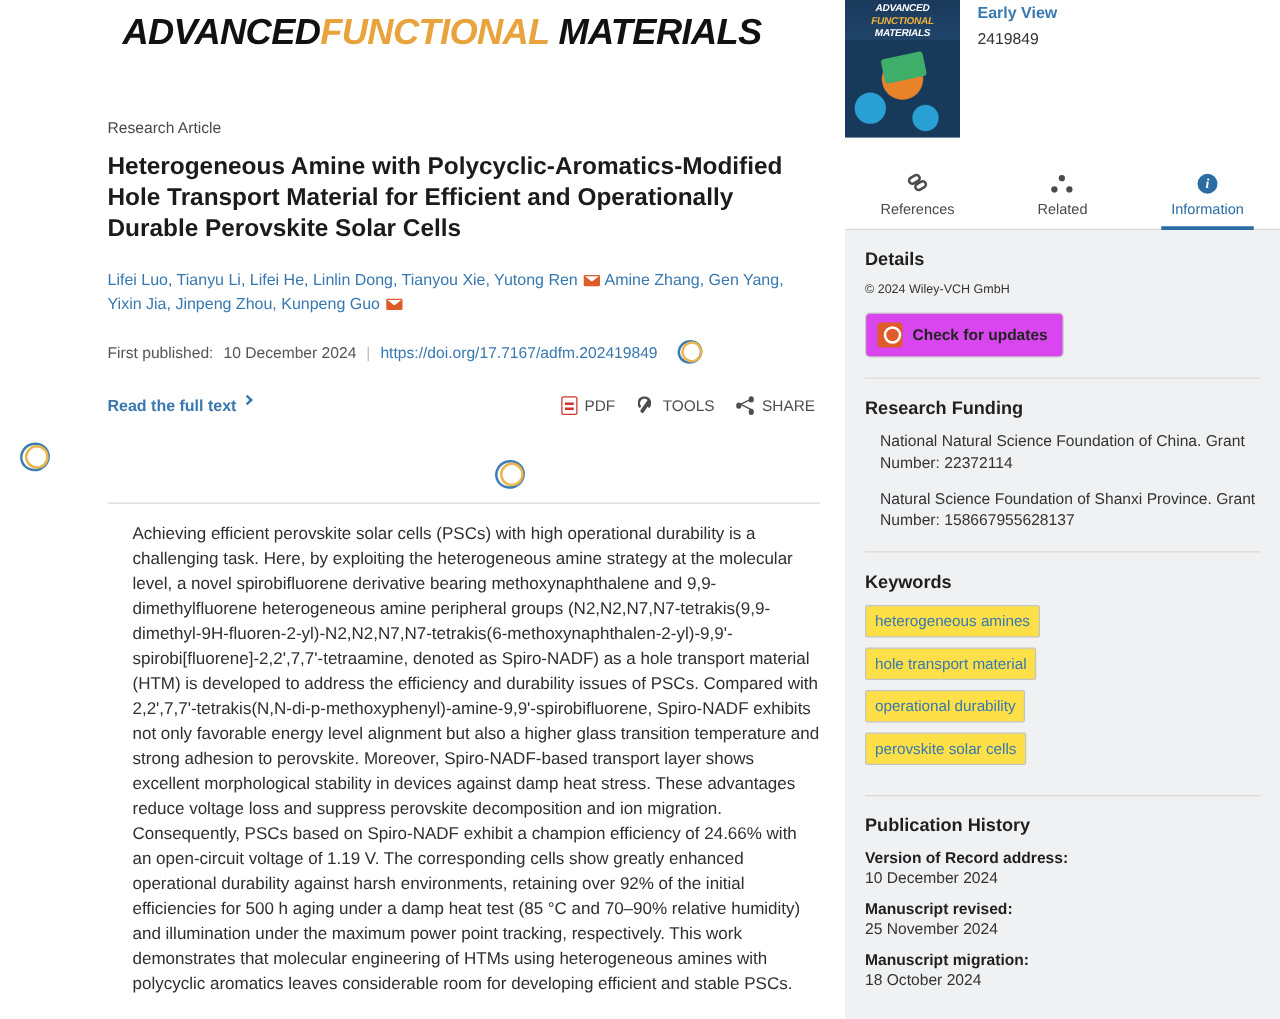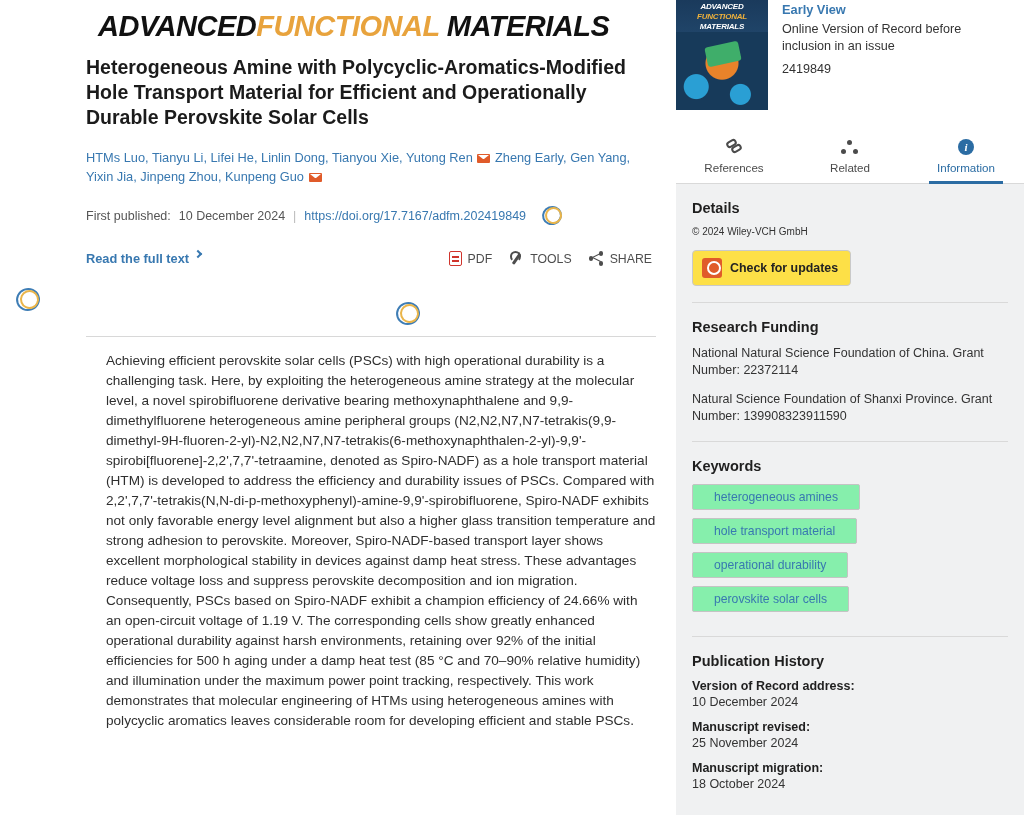--- a/index.html
+++ b/index.html
@@ -311,69 +311,70 @@
   .panel h3 {
     margin: 0 0 10px 0;
     font-size: 14.5px; color: #1f1f1f;
   }
   .panel .sect { padding-top: 16px; }
   .panel .divider { border-top: 1px solid #d9d9d9; margin-top: 16px; }
   .copyright { font-size: 10px; color: #333; }
   .cfu {
     margin-top: 13px;
     display: inline-flex; align-items: center; gap: 8px;
-    background: #fde047;
+    background: #d946ef;
     border: 1px solid #c9c9c9;
     border-radius: 4px;
     padding: 7px 12px 7px 9px;
     cursor: pointer;
   }
   .cfu-ico {
     width: 20px; height: 20px; border-radius: 3px;
     background: #e05b2a; position: relative;
   }
   .cfu-ico::after {
     content: "";
     position: absolute; left: 5px; top: 3px;
     width: 10px; height: 10px; border-radius: 50%;
     border: 2px solid #fff;
   }
   .cfu-label { font-size: 12.4px; color: #222; font-weight: bold; }
-  .fund-item { font-size: 12.5px; line-height: 17px; color: #333; margin-bottom: 12px; }
+  .fund-item { font-size: 12.5px; line-height: 17px; color: #333; margin-bottom: 12px; margin-left: 12px; }
   .kw {
     display: inline-block;
     border: 1px solid #c4c4c4;
-    background: #86efac;
+    background: #fde047;
     color: #3878b0;
     font-size: 12.2px;
-    padding: 5px 21px;
+    padding: 5px 7px;
     margin: 0 6px 8px 0;
     border-radius: 2px;
     cursor: pointer;
   }
   .ph-item { margin-bottom: 11px; }
   .ph-label { font-size: 12.5px; font-weight: bold; color: #1f1f1f; }
   .ph-val { font-size: 12.5px; color: #333; margin-top: 2px; }
 </style>
 </head>
 <body>
 
 <div class="page">
 
   <div class="main">
 
     <div class="journal-logo">
       <span class="jl-adv">ADVANCED</span><span class="jl-func">FUNCTIONAL</span> <span class="jl-mat">MATERIALS</span>
     </div>
 
     <div class="article-body">
+      <div class="article-type">Research Article</div>
       <h1 class="article-title">Heterogeneous Amine with Polycyclic-Aromatics-Modified Hole Transport Material for Efficient and Operationally Durable Perovskite Solar Cells</h1>
 
       <div class="authors">
-        <a href="#">HTMs Luo</a>, <a href="#">Tianyu Li</a>, <a href="#">Lifei He</a>, <a href="#">Linlin Dong</a>, <a href="#">Tianyou Xie</a>, <a href="#">Yutong Ren</a> <span class="envelope"></span> <a href="#">Zheng Early</a>, <a href="#">Gen Yang</a>, <a href="#">Yixin Jia</a>, <a href="#">Jinpeng Zhou</a>, <a href="#">Kunpeng Guo</a> <span class="envelope"></span>
+        <a href="#">Lifei Luo</a>, <a href="#">Tianyu Li</a>, <a href="#">Lifei He</a>, <a href="#">Linlin Dong</a>, <a href="#">Tianyou Xie</a>, <a href="#">Yutong Ren</a> <span class="envelope"></span> <a href="#">Amine Zhang</a>, <a href="#">Gen Yang</a>, <a href="#">Yixin Jia</a>, <a href="#">Jinpeng Zhou</a>, <a href="#">Kunpeng Guo</a> <span class="envelope"></span>
       </div>
 
       <div class="pubrow">
         <span>First published:</span>
         <span>10 December 2024</span>
         <span class="sep">|</span>
         <a href="#">https://doi.org/17.7167/adfm.202419849</a>
         <span class="wiley-orb">
           <span class="orb-ring"></span>
             <span class="orb-ring2"></span>
@@ -429,21 +430,20 @@
         <div class="ctitle">
           <span style="color:#fff">ADVANCED</span><br>
           <span>FUNCTIONAL</span><br>
           <span style="color:#fff">MATERIALS</span>
         </div>
         <div class="art"></div>
         <div class="tube"></div>
       </div>
       <div class="ev">
         <div class="ev-title">Early View</div>
-        <div class="ev-line">Online Version of Record before inclusion in an issue</div>
         <div class="ev-id">2419849</div>
       </div>
     </div>
 
     <div class="tabs">
       <div class="tab">
         <div class="tab-ico">
             <span class="link-ico">
               <b></b>
               <b></b>
@@ -475,21 +475,21 @@
       <div class="copyright">© 2024 Wiley-VCH GmbH</div>
       <div class="cfu">
         <span class="cfu-ico"></span>
         <span class="cfu-label">Check for updates</span>
       </div>
 
       <div class="divider"></div>
       <div class="sect">
         <h3>Research Funding</h3>
         <div class="fund-item">National Natural Science Foundation of China. Grant Number: 22372114</div>
-        <div class="fund-item">Natural Science Foundation of Shanxi Province. Grant Number: 139908323911590</div>
+        <div class="fund-item">Natural Science Foundation of Shanxi Province. Grant Number: 158667955628137</div>
       </div>
 
       <div class="divider"></div>
       <div class="sect">
         <h3>Keywords</h3>
         <div>
           <span class="kw">heterogeneous amines</span><br>
           <span class="kw">hole transport material</span><br>
           <span class="kw">operational durability</span><br>
           <span class="kw">perovskite solar cells</span>

